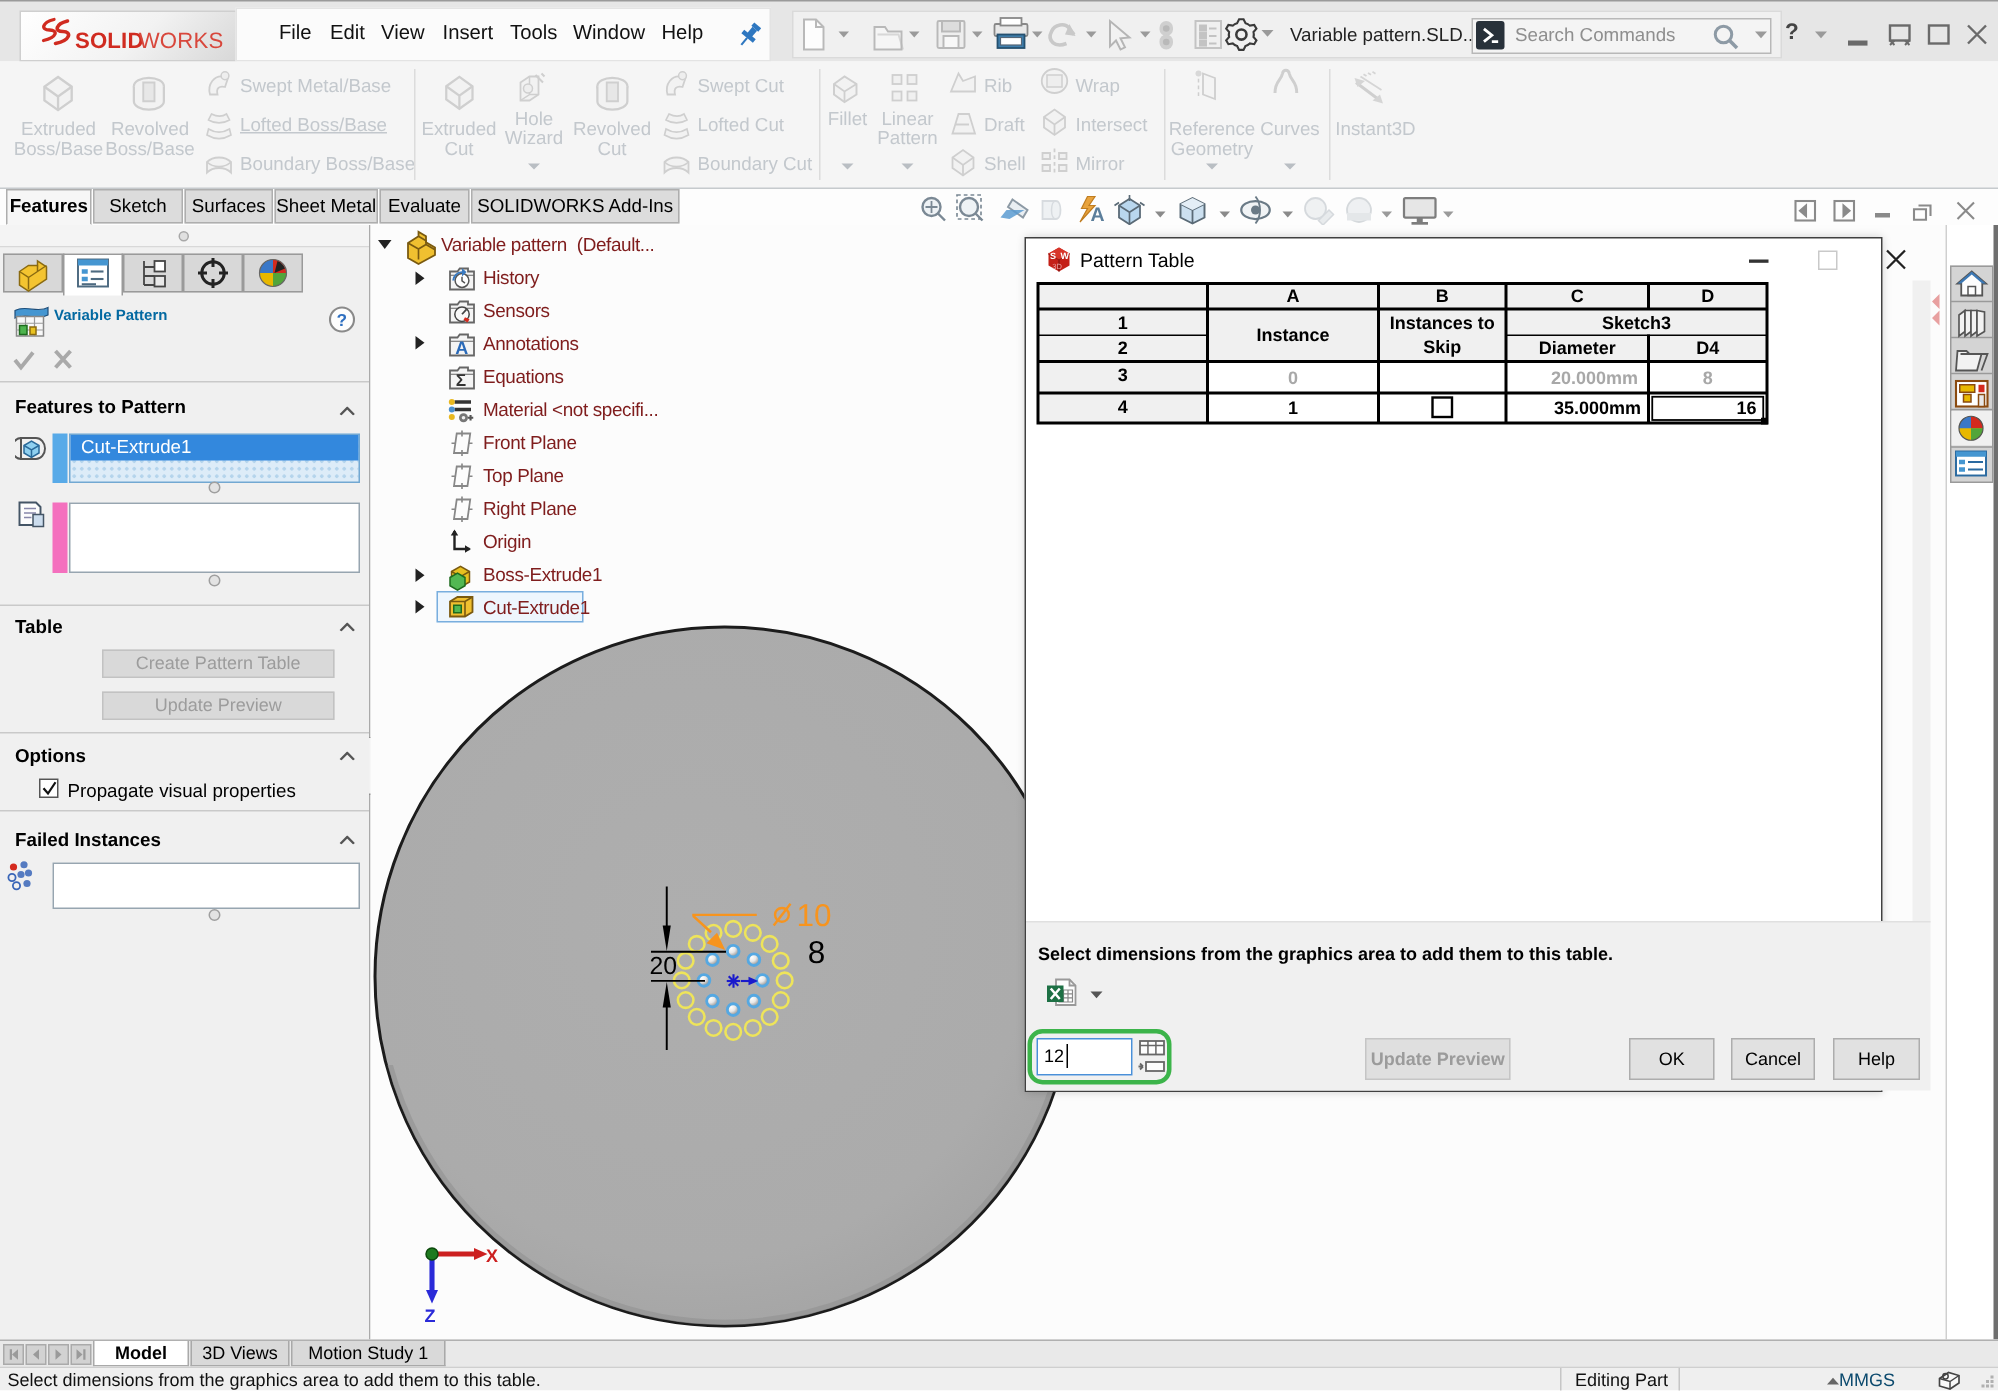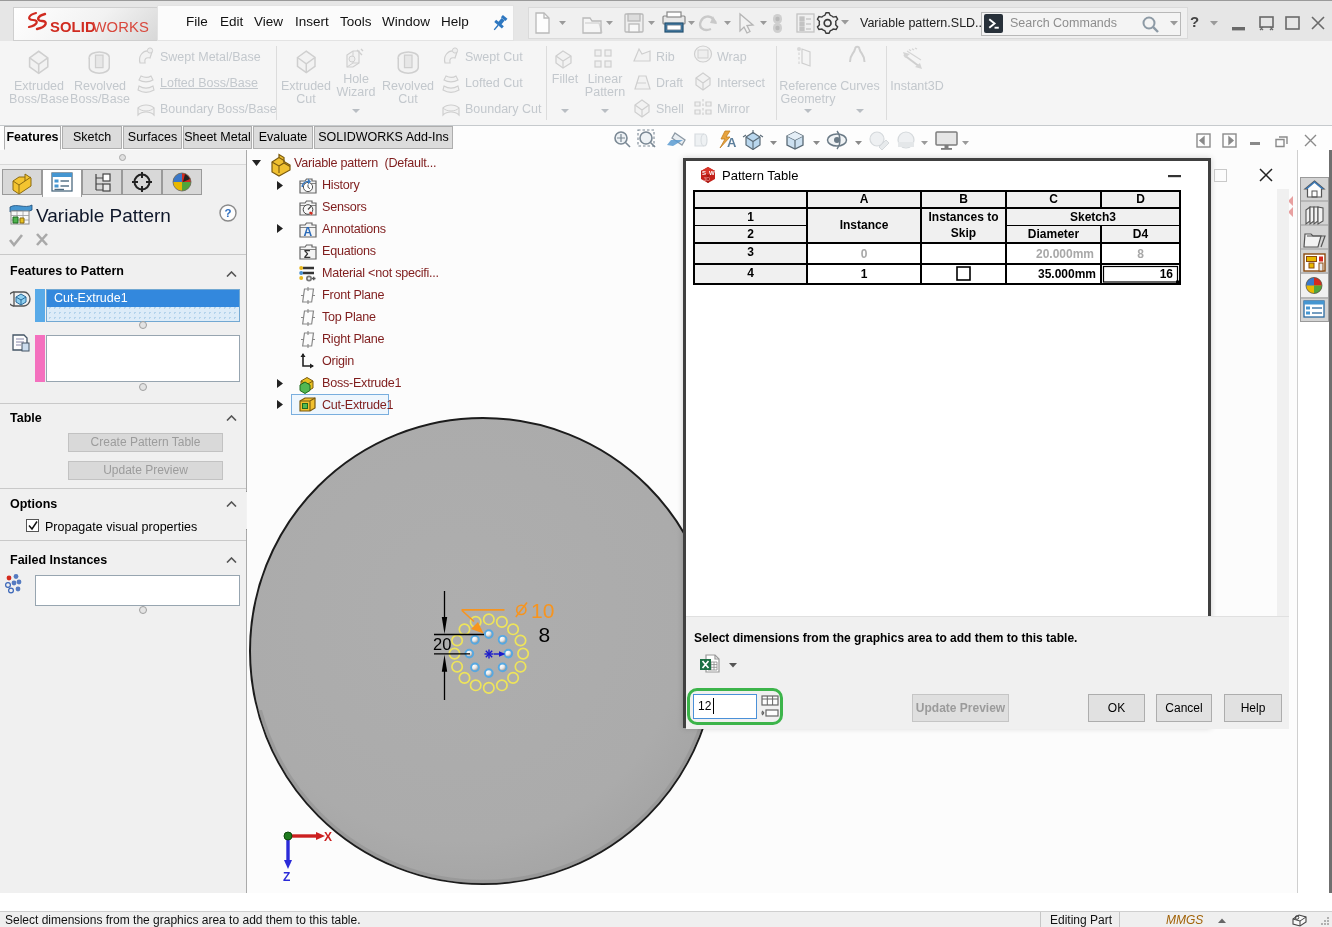--- a/index.html
+++ b/index.html
@@ -27,21 +27,21 @@
 #viewport { position:absolute; left:247px; top:150px; width:1050px; height:743px; background:#fcfcfc; }
 #taskpane { position:absolute; left:1297px; top:150px; width:35px; height:743px; background:#fff; }
 .sechead { position:absolute; left:10px; font-weight:bold; font-size:12.5px; color:#000; }
 .chev { position:absolute; width:11px; height:6px; }
 .divline { position:absolute; left:0; width:246px; height:1px; background:#c9c9c9; }
 .pmbtn { position:absolute; left:68px; width:155px; height:19px; background:#d9d9d9; border:1px solid #c2c2c2; color:#9c9c9c; font-size:12px; text-align:center; line-height:17px; }
 .dothandle { position:absolute; width:8px; height:8px; border-radius:50%; background:#e3e3e3; border:1px solid #9f9f9f; }
 
 .treetxt { position:absolute; font-size:12.6px; color:#7f1d1d; white-space:nowrap; letter-spacing:-0.25px; }
 
-#dialog { position:absolute; left:683px; top:158px; width:528px; height:570px; background:#fff; border:3px solid #404040; box-shadow:0 0 6px rgba(0,0,0,0.18); }
+#dialog { position:absolute; left:683px; top:158px; width:572px; height:570px; background:#fff; border:1px solid #404040; box-shadow:0 0 6px rgba(0,0,0,0.18); }
 #dlgbottom { position:absolute; left:0; top:455px; width:603px; height:113px; background:#f0f0f0; border-top:1px solid #e0e0e0; }
 .wbtn { position:absolute; top:533px; height:28px; background:#e1e1e1; border:1px solid #adadad; font-size:12px; color:#000; text-align:center; line-height:26px; }
 
 #bottombar { position:absolute; left:0; top:893px; width:1332px; height:18px; background:#e9e9e9; border-top:1px solid #b0b0b0; }
 .mtab { position:absolute; top:0; height:17px; background:#d9d9d9; border:1px solid #a9a9a9; border-top:none; font-size:12px; color:#000; text-align:center; line-height:16px; }
 #statusbar { position:absolute; left:0; top:911px; width:1332px; height:16px; background:#efefef; border-top:1px solid #cfcfcf; font-size:12px; color:#111; }
 .dlgcell { font-size:12px; font-weight:bold; color:#000; text-align:center; height:16px; line-height:16px; }
 </style>
 </head>
 <body>
@@ -417,21 +417,21 @@
       </g>
     </svg>
 
     <svg class="abs" style="left:9px; top:52px;" width="24" height="24" viewBox="0 0 24 24">
       <path d="M1,5 c7,-4 15,2 22,-2 l0,5 c-7,4 -15,-2 -22,2 z" fill="#4596d1" stroke="#1f4e79" stroke-width="0.8"></path>
       <rect x="2" y="9" width="18" height="13" fill="#f8f8f8" stroke="#888" stroke-width="1"></rect>
       <path d="M2,13.5 h18 M2,18 h18 M8,9 v13 M14,9 v13" stroke="#999" stroke-width="0.8"></path>
       <path d="M4,15 h5 v6 h-5 z" fill="#4db34d" stroke="#1e6b1e"></path>
       <path d="M11,16 h4 v5 h-4 z" fill="#e8c220" stroke="#8a6a10"></path>
     </svg>
-    <div class="abs" style="left:36px; top:55px; font-size:19px; font-weight:normal; color:#0f172a;">Variable Pattern</div>
+    <div class="abs" style="left:36px; top:55px; font-size:10px; font-weight:bold; color:#0369a1;">Variable Pattern</div>
     <svg class="abs" style="left:219px; top:54px;" width="18" height="18" viewBox="0 0 18 18">
       <circle cx="9" cy="9" r="8" fill="#fdfdfd" stroke="#8a8a8a" stroke-width="1.4"></circle>
       <text x="5.4" y="13.2" font-size="11.5" font-weight="bold" fill="#2e6fc0">?</text>
     </svg>
     <svg class="abs" style="left:8px; top:82px;" width="80" height="16" viewBox="0 0 80 16">
       <path d="M2,8 l4,5 l8,-10" fill="none" stroke="#a9a9a9" stroke-width="2.6"></path>
       <path d="M29,2 l10,11 m0,-11 l-10,11" fill="none" stroke="#a9a9a9" stroke-width="2.6"></path>
     </svg>
     <div class="divline" style="top:104px;"></div>
 
@@ -718,26 +718,47 @@
       <g transform="translate(4,124)">
         <rect x="0" y="0" width="20" height="16" fill="#fff" stroke="#2a6aa0" stroke-width="1.3"></rect>
         <rect x="0" y="0" width="20" height="3.5" fill="#4596d1"></rect>
         <rect x="2" y="5.5" width="4" height="3" fill="#4596d1"></rect>
           <line x1="8" y1="7" x2="18" y2="7" stroke="#2a6aa0" stroke-width="1.3"></line>
         <rect x="2" y="10.5" width="4" height="3" fill="#4596d1"></rect>
           <line x1="8" y1="12" x2="18" y2="12" stroke="#2a6aa0" stroke-width="1.3"></line>
       </g>
     </svg>
   </div>
+  <div id="bottombar">
+    <svg class="abs" style="left:2px; top:2px;" width="60" height="14" viewBox="0 0 60 14">
+      <g fill="#d2d2d2" stroke="#aaa" stroke-width="1">
+        <rect x="0.5" y="0.5" width="13" height="13"></rect>
+          <rect x="15.5" y="0.5" width="13" height="13"></rect>
+        <rect x="30.5" y="0.5" width="13" height="13"></rect>
+          <rect x="45.5" y="0.5" width="13" height="13"></rect>
+      </g>
+      <g fill="#9a9a9a">
+        <path d="M10,3.5 l-4,3.5 4,3.5 z"></path>
+          <rect x="4.5" y="3.5" width="1.5" height="7"></rect>
+        <path d="M24,3.5 l-4,3.5 4,3.5 z"></path>
+        <path d="M35,3.5 l4,3.5 -4,3.5 z"></path>
+        <path d="M49,3.5 l4,3.5 -4,3.5 z"></path>
+          <rect x="53.5" y="3.5" width="1.5" height="7"></rect>
+      </g>
+    </svg>
+    <div class="mtab" style="left:62px; width:64px; background:#fff; font-weight:bold;">Model</div>
+    <div class="mtab" style="left:127px; width:66px;">3D Views</div>
+    <div class="mtab" style="left:194px; width:103px;">Motion Study 1</div>
+  </div>
   <div id="statusbar">
     <div class="abs" style="left:5px; top:1px;">Select dimensions from the graphics area to add them to this table.</div>
     <div class="abs" style="left:1040px; top:0; width:1px; height:16px; background:#c6c6c6;"></div>
     <div class="abs" style="left:1050px; top:1px;">Editing Part</div>
     <div class="abs" style="left:1119px; top:0; width:1px; height:16px; background:#c6c6c6;"></div>
-    <div class="abs" style="left:1166px; top:1px; color:#a16207;font-style:italic;">MMGS</div>
+    <div class="abs" style="left:1226px; top:1px; color:#0c4a6e;">MMGS</div>
     <svg class="abs" style="left:1216px; top:5px;" width="12" height="7" viewBox="0 0 12 7">
         <path d="M2,6 l4,-4.5 l4,4.5 z" fill="#666"></path>
       </svg>
     <svg class="abs" style="left:1291px; top:1px;" width="17" height="14" viewBox="0 0 17 14">
       <path d="M2,6 l6,-4 7,2 0,5 -6,4 -7,-2 z" fill="#f8f8f8" stroke="#444" stroke-width="1.1"></path>
       <path d="M2,6 l7,2 6,-4 M9,8 l0,5" fill="none" stroke="#444" stroke-width="1"></path>
       <circle cx="6" cy="4.5" r="1.8" fill="none" stroke="#444"></circle>
     </svg>
     <svg class="abs" style="left:1320px; top:4px;" width="10" height="10" viewBox="0 0 10 10">
       <g fill="#b0b0b0">

